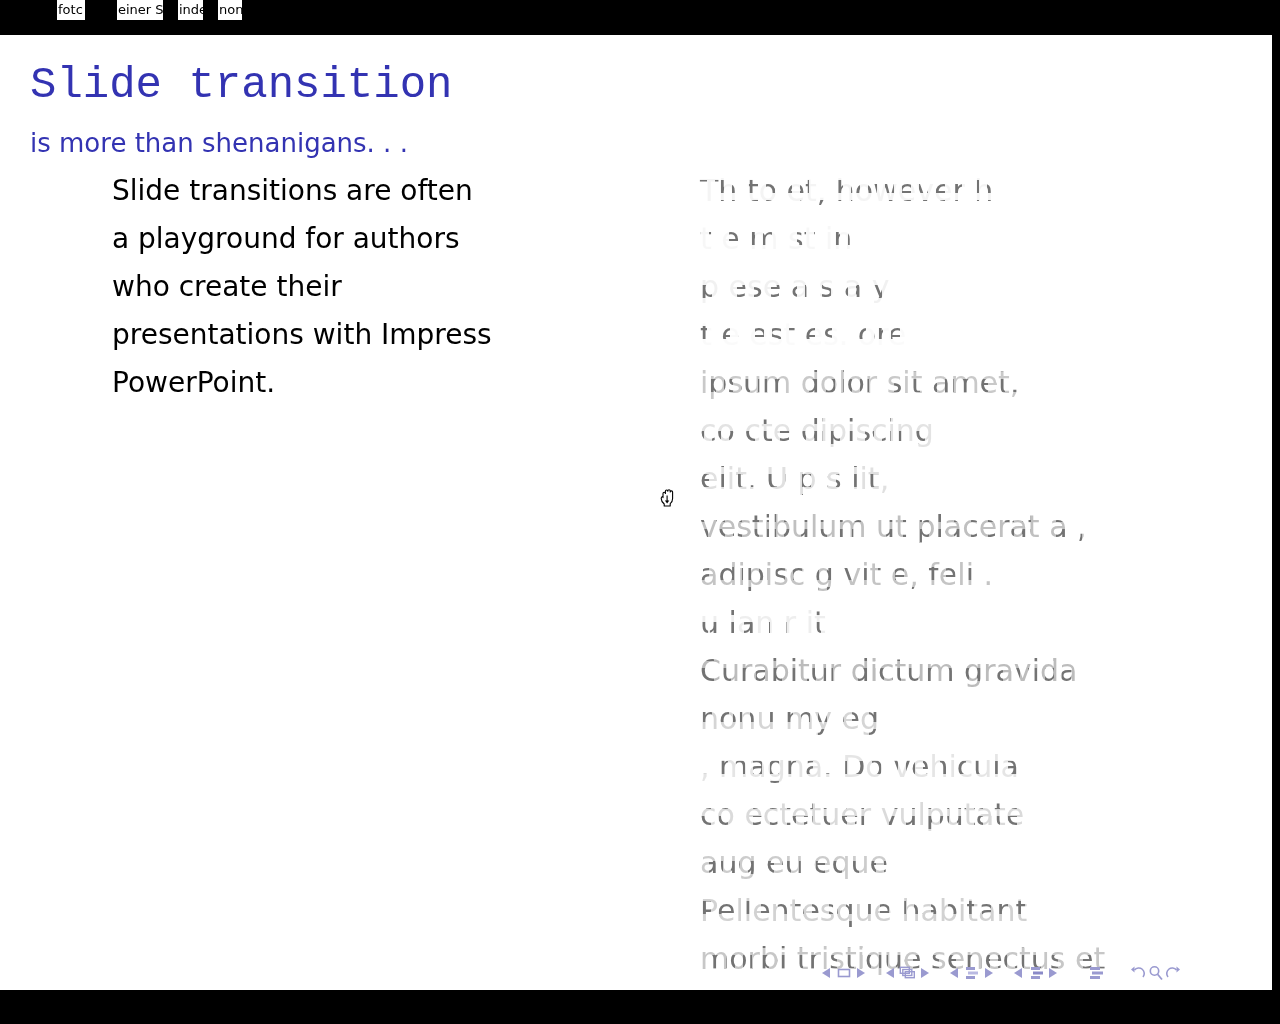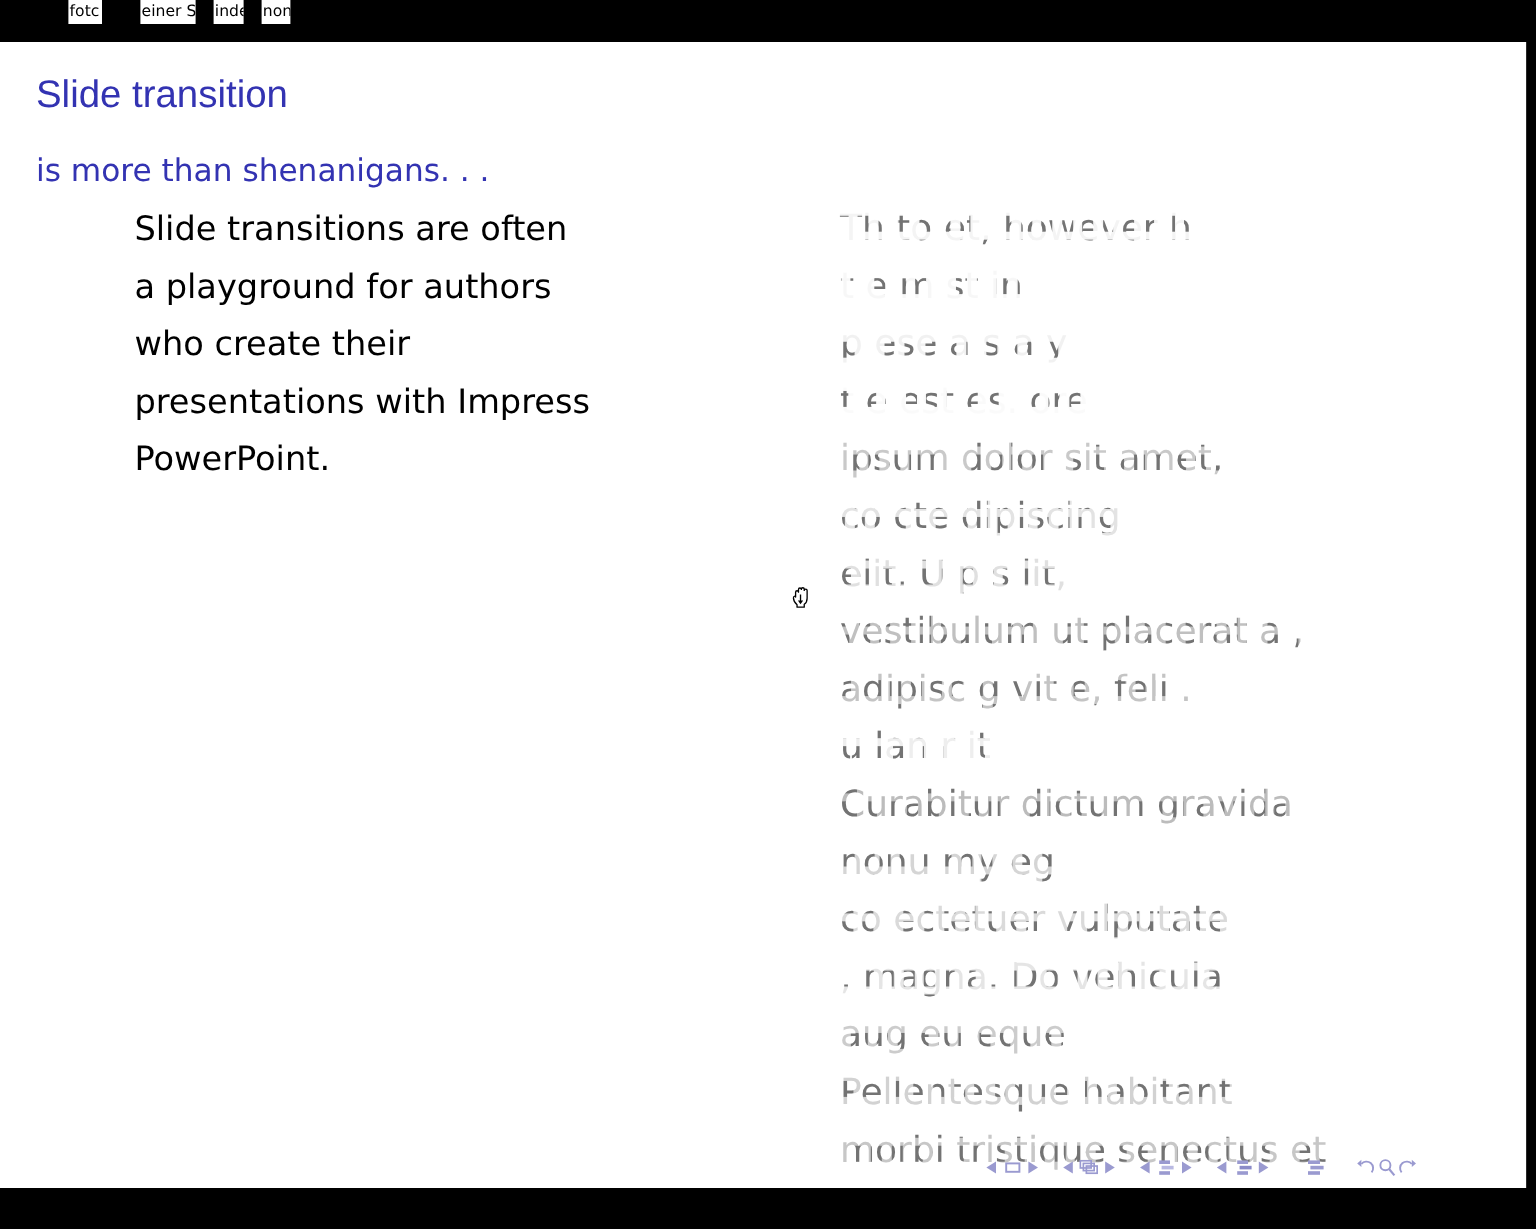--- a/index.html
+++ b/index.html
@@ -47,23 +47,23 @@
     width: 1272px;
     height: 955px;
     background: #ffffff;
     overflow: hidden;
   }
 
   #slide-title {
     position: absolute;
     left: 30px;
     top: 25px;
-    font-size: 32px;
+    font-size: 44px;
     color: #3333B2;
-    font-family: Liberation Sans, sans-serif;
+    font-family: Liberation Mono, monospace;
     font-weight: 400;
     letter-spacing: 0px;
     white-space: nowrap;
   }
   #slide-subtitle {
     position: absolute;
     left: 30px;
     top: 93px;
     font-size: 26px;
     color: #3333B2;
@@ -211,22 +211,22 @@
     <div class="ln"><span class="diss d3">p ese   a   s a      y</span></div>
     <div class="ln"><span class="diss d4">t e  est  es.   ore</span></div>
     <div class="ln"><span class="diss d5">ipsum dolor sit amet,</span></div>
     <div class="ln"><span class="diss d6">co    cte     dipiscing</span></div>
     <div class="ln"><span class="diss d7">elit. U  p   s  lit,</span></div>
     <div class="ln"><span class="diss d8">vestibulum ut  placerat a ,</span></div>
     <div class="ln"><span class="diss d9">adipisc  g vit e, feli .</span></div>
     <div class="ln"><span class="diss d11">  u   lan  r    it</span></div>
     <div class="ln"><span class="diss d10">Curabitur dictum gravida</span></div>
     <div class="ln"><span class="diss d12">nonu   my eg</span></div>
+    <div class="ln"><span class="diss d14"> , magna. Do     vehicula</span></div>
     <div class="ln"><span class="diss d13">co   ectetuer    vulputate</span></div>
-    <div class="ln"><span class="diss d14"> , magna. Do     vehicula</span></div>
     <div class="ln"><span class="diss d15">aug    eu    eque</span></div>
     <div class="ln"><span class="diss d16">Pellentesque habitant</span></div>
     <div class="ln"><span class="diss d17">morbi tristique senectus et</span></div>
   </div>
 
   <div id="navbar">
 
     <span class="navicon">
       <svg width="11" height="12" viewBox="0 0 11 12">
           <polygon points="9,1 9,11 1,6" fill="#9a9ad0"></polygon>

